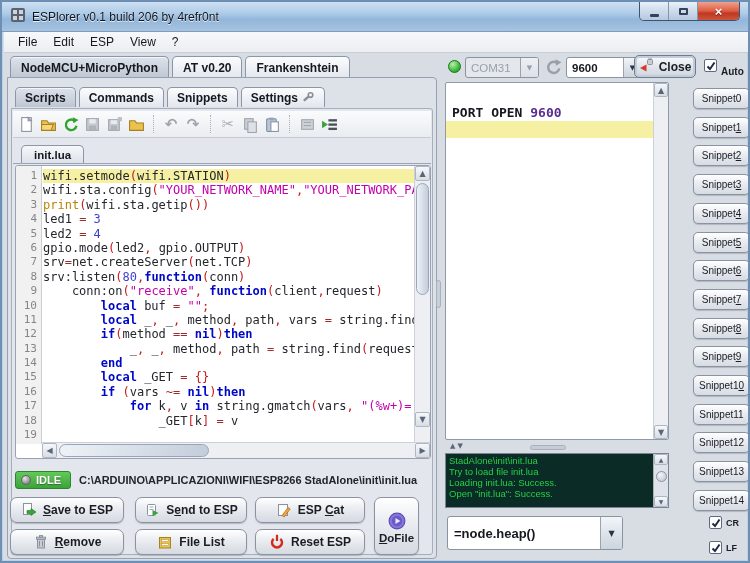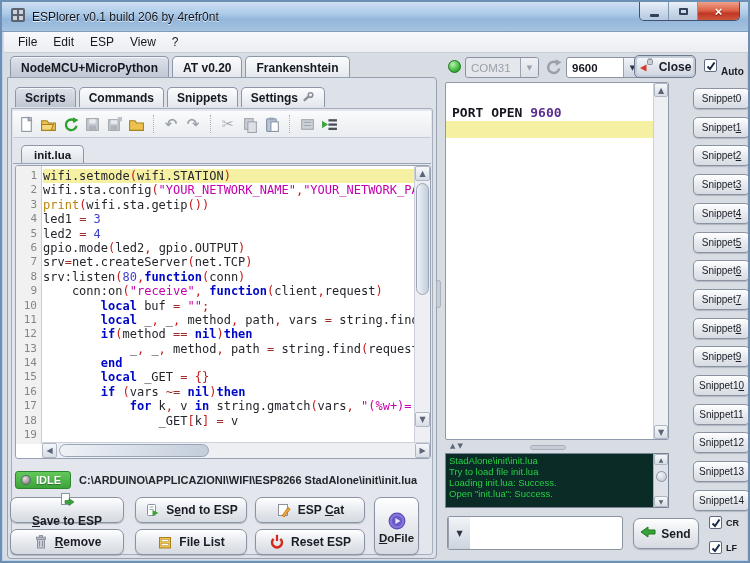--- a/index.html
+++ b/index.html
@@ -351,21 +351,21 @@
 
   <div class="abs statusrow" data-interactable="false">
     <div class="idle-badge" data-interactable="false">
       <div class="idle-led" data-interactable="false"></div>
       <span data-interactable="false">IDLE</span>
     </div>
     <span class="status-path" data-interactable="false">C:\ARDUINO\APPLICAZIONI\WIFI\ESP8266 StadAlone\init\init.lua</span>
   </div>
 
   <div id="esp-buttons">
-      <div class="abs bigbtn" data-interactable="true" style="left: 8px; width: 114px; top: 495px; flex-direction: column;">
+      <div class="abs bigbtn" data-interactable="true" style="left: 8px; width: 114px; top: 495px;">
         <span data-interactable="false" style="display: inline-flex;">
           <svg width="16" height="16" viewBox="0 0 16 16">
             <rect x="2.5" y="1.5" width="8" height="11" fill="#fff" stroke="#8892a0"></rect>
             <polygon points="6,8.5 10,8.5 10,6.5 15,10 10,13.5 10,11.5 6,11.5" fill="#3aa23a" stroke="#1e7a1e" stroke-width="0.6"></polygon>
           </svg>
         </span>
         <span data-interactable="false"><u>S</u>ave to ESP</span>
       </div>
       <div class="abs bigbtn" data-interactable="true" style="left: 133px; width: 112px; top: 495px;">
         <span data-interactable="false" style="display: inline-flex;">
@@ -506,27 +506,22 @@
         <div class="log-line" data-interactable="false">Open "init.lua": Success.</div>
       </div>
     <div class="log-vsb" data-interactable="true">
       <div class="sb-btn" style="position:absolute;top:0;left:0;width:14px;height:11px;font-size:6px;" data-interactable="true">▲</div>
       <div style="position:absolute;top:17px;left:2px;width:11px;height:11px;border-radius:50%;background:radial-gradient(circle at 35% 30%,#f4f6f9,#b8c2d0);border:1px solid #8a94a4;" data-interactable="true"></div>
       <div class="sb-btn" style="position:absolute;bottom:0;left:0;width:14px;height:11px;font-size:6px;" data-interactable="true">▼</div>
     </div>
   </div>
 
   <div class="combo cmd-combo" data-interactable="false">
+    <input data-interactable="true" value="=node.heap()" style="">
     <span class="arrowbtn" style="width:22px;font-size:8px;" data-interactable="true">▼</span>
-  </div>
-  <div class="abs send-btn" data-interactable="true">
-    <span data-interactable="false"><svg width="15" height="12" viewBox="0 0 15 12">
-          <polygon points="0,6 7,1 7,4 14,4 14,8 7,8 7,11" fill="#3aa23a" stroke="#1e7a1e"></polygon>
-        </svg></span>
-    <span data-interactable="false">Send</span>
   </div>
   <div class="abs checkbox" style="left:707px;top:514px;" data-interactable="true">
     <svg width="10" height="10" viewBox="0 0 10 10">
         <polyline points="1.5,5.5 4,8 8.5,1.5" fill="none" stroke="#1a2a4a" stroke-width="2"></polyline>
       </svg>
   </div>
   <span class="abs cb-label" style="left:724px;top:516px;" data-interactable="false">CR</span>
   <div class="abs checkbox" style="left:707px;top:539px;" data-interactable="true">
     <svg width="10" height="10" viewBox="0 0 10 10">
         <polyline points="1.5,5.5 4,8 8.5,1.5" fill="none" stroke="#1a2a4a" stroke-width="2"></polyline>

